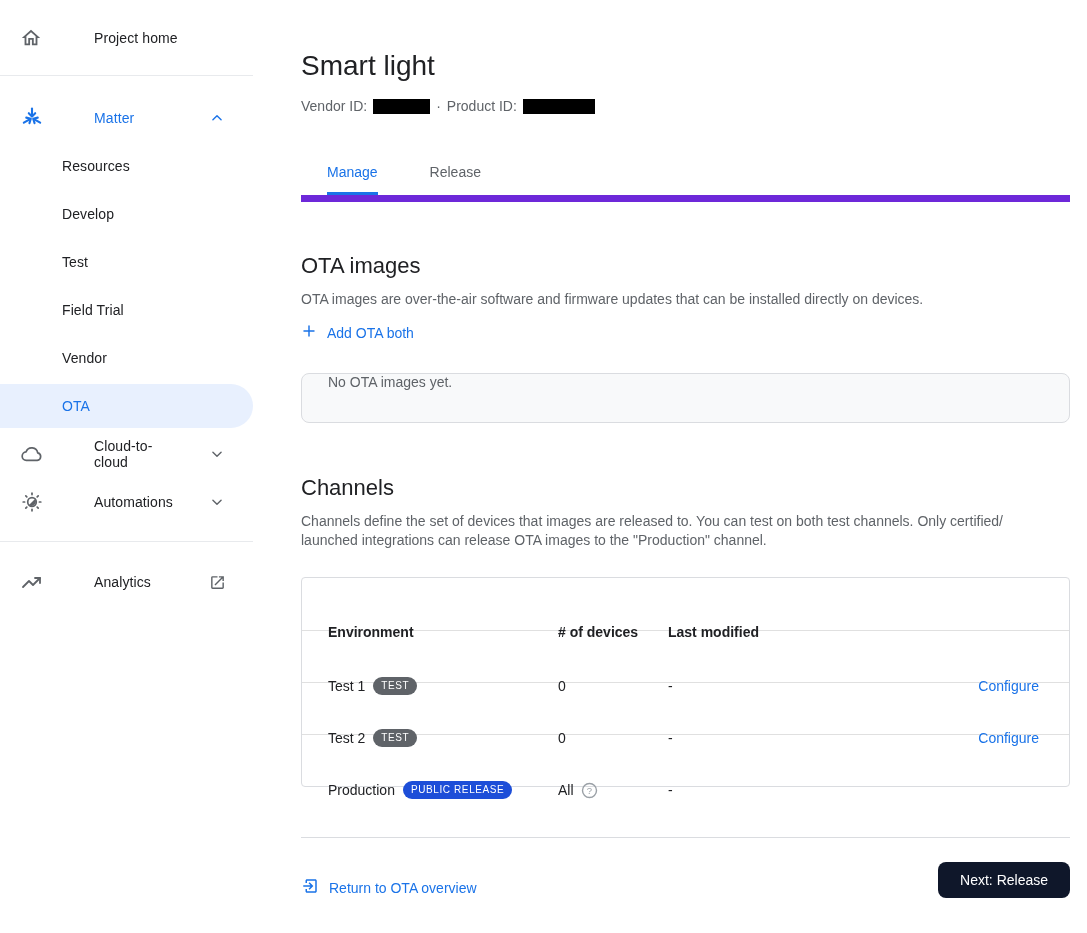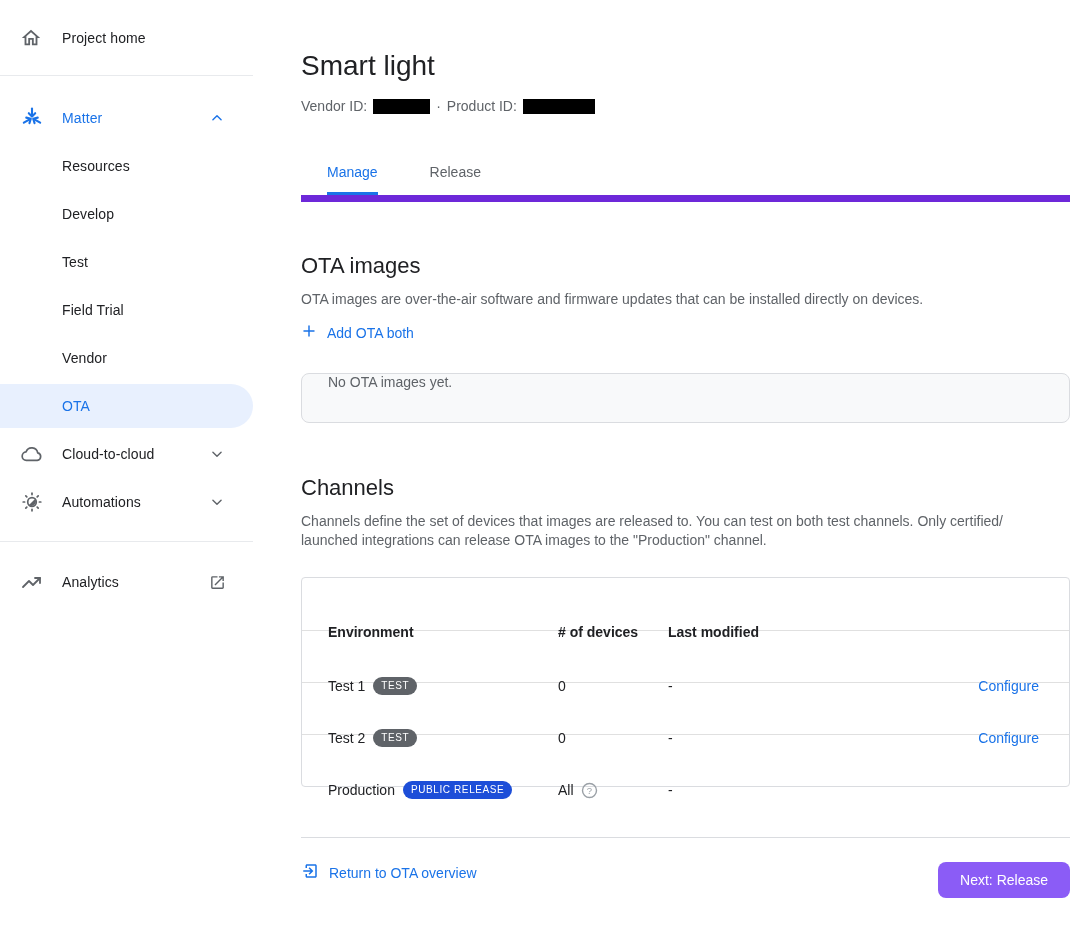--- a/index.html
+++ b/index.html
@@ -1,21 +1,21 @@
 <!DOCTYPE html>
 <html><head>
 <meta charset="utf-8">
 <style>
   * { margin:0; padding:0; box-sizing:border-box; }
   html,body { width:1087px; height:933px; background:#fff; font-family:"Liberation Sans", sans-serif; color:#202124; overflow:hidden; }
   .app { display:flex; width:1087px; height:933px; }
 
   
   .sidebar { width:253px; flex:0 0 253px; padding-top:14px; }
-  .nav-row { height:48px; display:flex; align-items:center; padding:0 24px 0 20px; cursor:pointer; }
+  .nav-row { height:48px; display:flex; align-items:center; padding:0 24px 0 20px; cursor:pointer;gap:32px; }
   .nav-row .nicon { width:26px; height:24px; display:flex; align-items:center; justify-content:flex-start; flex:0 0 26px; }
   .nav-row .nlabel { margin-left:16px; font-size:14px; color:#202124; flex:1; letter-spacing:.1px; }
   .nav-row .chev { width:24px; display:flex; justify-content:center; }
   .nav-row.matter .nlabel { color:#1a73e8; font-weight:500; }
   .sub-row { height:48px; display:flex; align-items:center; padding-left:62px; font-size:14px; color:#202124; cursor:pointer; letter-spacing:.1px; }
   .sub-row.selected { height:44px; margin:2px 0; background:#e8f0fe; border-radius:0 22px 22px 0; color:#1a73e8; font-weight:500; }
   .sdivider { border:none; border-top:1px solid #e8eaed; margin:13px 0 0 0; }
   .sdivider.mid { margin-top:15px; }
   .gap18 { height:18px; } .gap16 { height:16px; }
 
@@ -44,23 +44,23 @@
   .trow { display:grid; grid-template-columns:230px 110px 1fr auto; align-items:center; height:52px; padding-left:26px; }
   .trow + .trow { border-top:1px solid #e0e0e0; }
   .trow.head { font-weight:700; font-size:14px; color:#202124; }
   .tcell { font-size:14px; color:#202124; display:flex; align-items:center;margin-top:46px; }
   .tcell.action { justify-content:flex-end; padding-right:30px; min-width:120px; }
   .cfg-link { color:#1a73e8; font-weight:500; cursor:pointer; font-size:14px; }
   .badge { margin-left:8px; color:#fff; font-size:10px; font-weight:500; letter-spacing:.6px; padding:3px 8px 4px; border-radius:10px; white-space:nowrap; }
   .help { margin-left:7px; display:inline-flex; }
 
   .bdivider { border:none; border-top:1px solid #dadce0; margin:50px 0 0 0; }
-  .footer-row { margin-top:24px; display:flex; align-items:flex-start; justify-content:space-between; }
+  .footer-row { margin-top:24px; display:flex; align-items:flex-end; justify-content:space-between; }
   .return-link { display:inline-flex; align-items:center; gap:10px; color:#1a73e8; font-size:14px; font-weight:500; cursor:pointer; }
-  .next-btn { background:#8b5cf6; color:#fff; border:none; border-radius:8px; height:36px; padding:0 22px; font-size:14px; font-weight:500; font-family:"Liberation Sans", sans-serif; cursor:pointer; }
+  .next-btn { background:#0f172a; color:#fff; border:none; border-radius:8px; height:36px; padding:0 22px; font-size:14px; font-weight:500; font-family:"Liberation Sans", sans-serif; cursor:pointer; }
 </style>
 </head>
 <body>
 
 <div class="app">
 
   <aside class="sidebar">
 
     <div class="nav-row">
       <span class="nicon">

